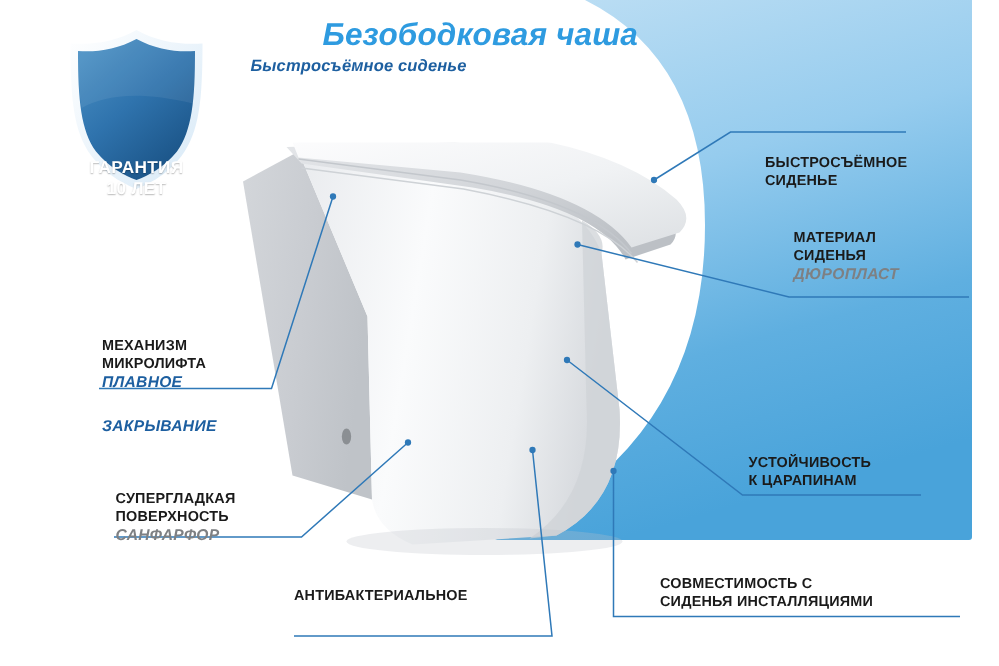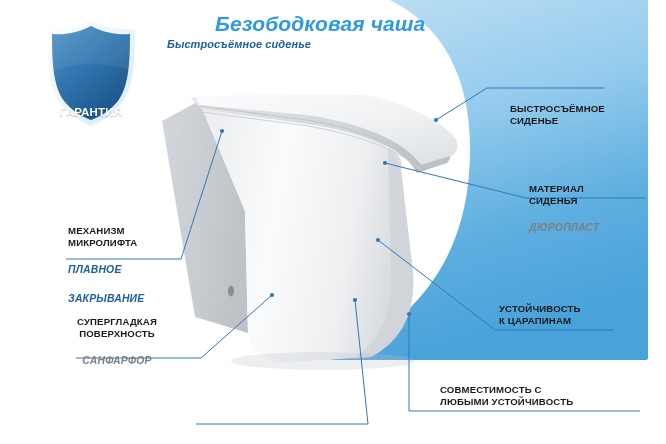--- a/index.html
+++ b/index.html
@@ -30,31 +30,31 @@
   #product svg{display:block;width:340px;height:295px;}
 
   
   #leaders{position:absolute;left:0;top:0;width:666px;height:444px;}
 
   
   .cal{position:absolute;}
   .cal .t1{font-size:9.6px;font-weight:bold;color:#1A1A1A;line-height:11.6px;
            letter-spacing:.15px;white-space:nowrap;}
   .cal .t2{font-size:10.4px;font-weight:bold;font-style:italic;line-height:13px;
-           letter-spacing:.2px;white-space:nowrap;margin-top:15px;}
+           letter-spacing:.2px;white-space:nowrap;margin-top:1px;}
   .t2.blue{color:#1D5FA0;}
   .t2.grey{color:#7E8083;}
   .right-al{text-align:right;}
 
   #c-quickseat{left:510px;top:57px;margin-top:46px;}
-  #c-material {left:529px;top:183px;}
+  #c-material {left:529px;top:153px;}
   #c-scratch  {left:499px;top:303px;}
   #c-install  {left:428px;top:384px;margin-left:12px;}
   #c-microlift{left:68px; top:225px;}
-  #c-smooth   {left:77px; top:316px;text-align:center;}
+  #c-smooth   {left:77px; top:327px;}
   #c-anti     {left:196px;top:392px;}
 </style>
 </head>
 <body>
 
 <div id="stage">
 
   <svg id="bg-svg" viewBox="0 0 666 444">
     <defs>
       <linearGradient id="gBlue" x1="0" y1="0" x2="0.25" y2="1">
@@ -97,20 +97,21 @@
       <path d="M 58 12 C 45 19 31 21 19 20 C 19 53 21 73 31 87
                C 40 98 50 103 58 106 C 66 103 76 98 85 87
                C 95 73 97 53 97 20 C 85 21 71 19 58 12 Z" fill="url(#gShield)"></path>
 
       <path d="M 58 12 C 45 19 31 21 19 20 C 19 36 19.6 48 21.5 58
                C 36 50 58 46 95.5 55 C 96.6 45 97 33 97 20
                C 85 21 71 19 58 12 Z" fill="#FFFFFF" opacity="0.07"></path>
     </svg>
     <div class="shield-text">
       <div>ГАРАНТИЯ</div>
+      <div>10 ЛЕТ</div>
     </div>
   </div>
 
   <div id="headline">
     <div class="h-main">Безободковая чаша</div>
     <div class="h-sub">Быстросъёмное сиденье</div>
   </div>
 
   <div id="product">
     <svg viewBox="0 0 340 295">
@@ -198,32 +199,33 @@
     <div class="t2 grey">ДЮРОПЛАСТ</div>
   </div>
 
   <div class="cal" id="c-scratch">
     <div class="t1">УСТОЙЧИВОСТЬ</div>
     <div class="t1">К ЦАРАПИНАМ</div>
   </div>
 
   <div class="cal" id="c-install">
     <div class="t1">СОВМЕСТИМОСТЬ С</div>
-    <div class="t1">ЛЮБЫМИ УСТОЙЧИВОСТЬ</div>
+    <div class="t1">СИДЕНЬЯ ИНСТАЛЛЯЦИЯМИ</div>
   </div>
 
   <div class="cal" id="c-microlift">
     <div class="t1">МЕХАНИЗМ</div>
     <div class="t1">МИКРОЛИФТА</div>
     <div class="t2 blue">ПЛАВНОЕ</div>
     <div class="t2 blue" style="margin-top:16px">ЗАКРЫВАНИЕ</div>
   </div>
 
   <div class="cal" id="c-smooth">
     <div class="t1">СУПЕРГЛАДКАЯ</div>
     <div class="t1">ПОВЕРХНОСТЬ</div>
     <div class="t2 grey">САНФАРФОР</div>
   </div>
 
   <div class="cal right-al" id="c-anti">
+    <div class="t1">АНТИБАКТЕРИАЛЬНОЕ</div>
   </div>
 
 </div>
 
 </body></html>

